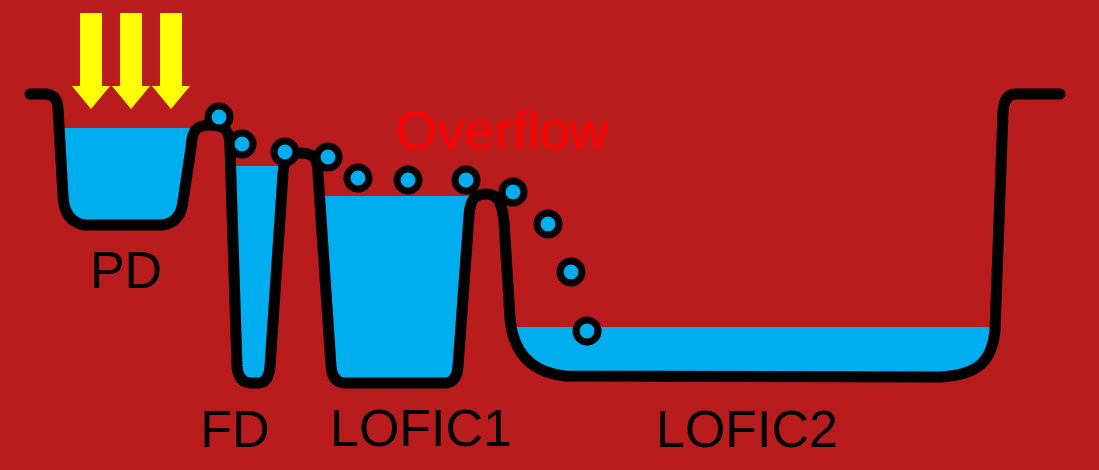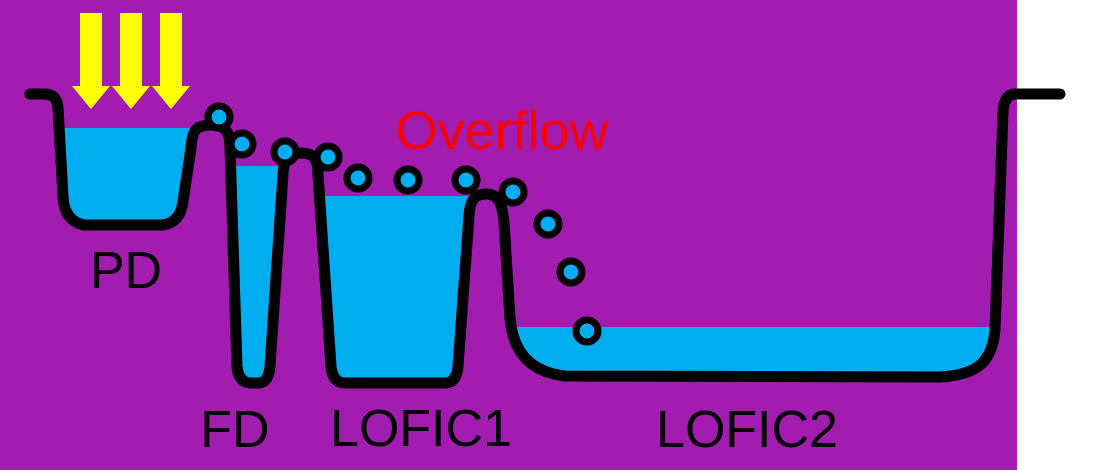--- a/index.html
+++ b/index.html
@@ -2,23 +2,23 @@
 <html><head>
 <meta charset="utf-8">
 <style>
   html, body {
     margin: 0;
     padding: 0;
     background: #ffffff;
   }
   .figure {
     position: relative;
-    width: 1017px;
+    width: 1099px;
     height: 470px;
-    background: #a21caf;
+    background: #b91c1c;
     font-family: "Liberation Sans", sans-serif;
   }
   svg { display: block; }
   .well-label {
     font-family: "Liberation Sans", sans-serif;
     font-size: 52px;
     font-weight: 400;
   }
   .overflow-label {
     font-family: "Liberation Sans", sans-serif;

